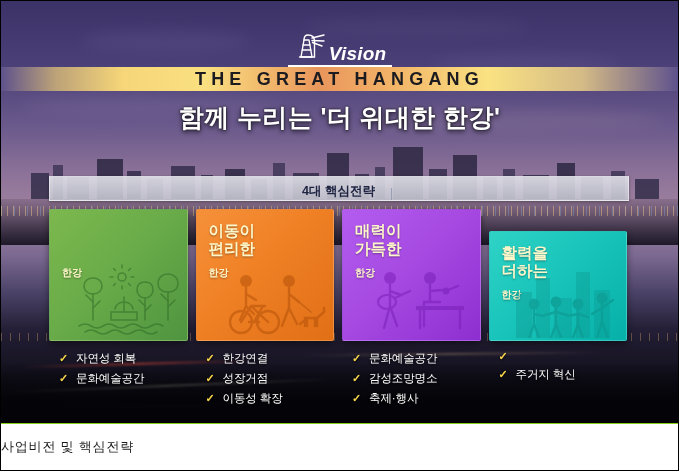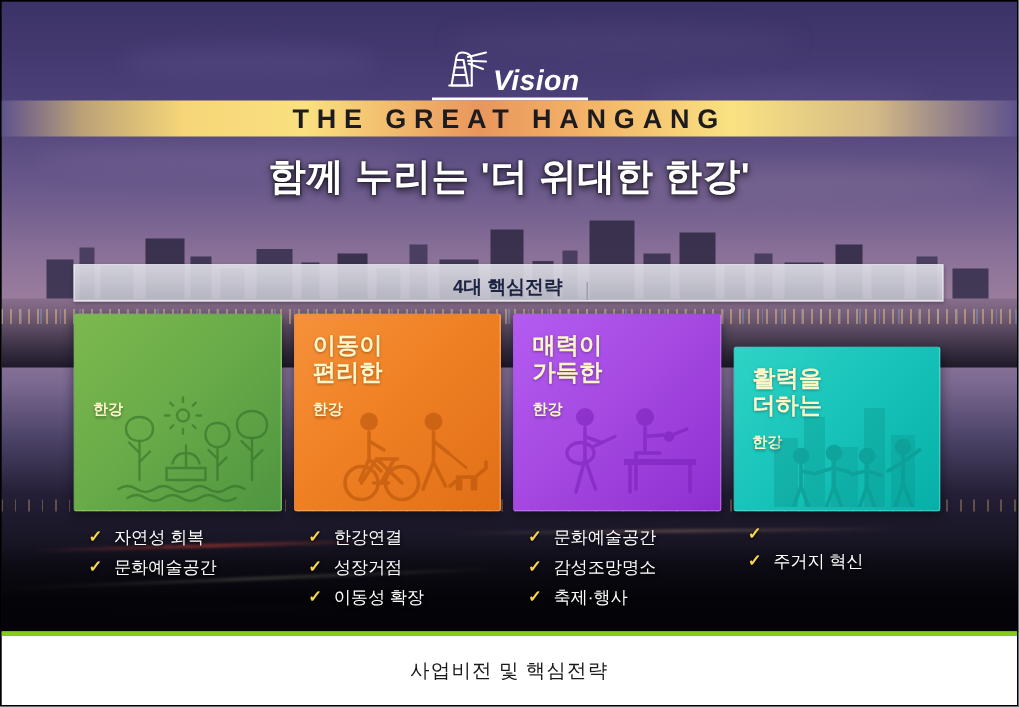--- a/index.html
+++ b/index.html
@@ -301,25 +301,24 @@
     text-shadow: 0 1px 3px rgba(0,0,0,.9);
     white-space: nowrap;
   }
 
   
   .caption {
     position: absolute;
     left: 0; right: 0; bottom: 0;
     height: 46px;
     background: #ffffff;
-    border-top: 3px solid #84cc16;
+    border-top: 1px solid #84cc16;
     display: flex;
     align-items: center;
-    justify-content: center;
-    font-family: Liberation Serif, serif;
+    justify-content: flex-start;
   }
   .caption .cap-text {
     color: #1a1a1a;
     font-size: 13px;
     letter-spacing: .8px;
   }
 </style>
 </head>
 <body>
 

